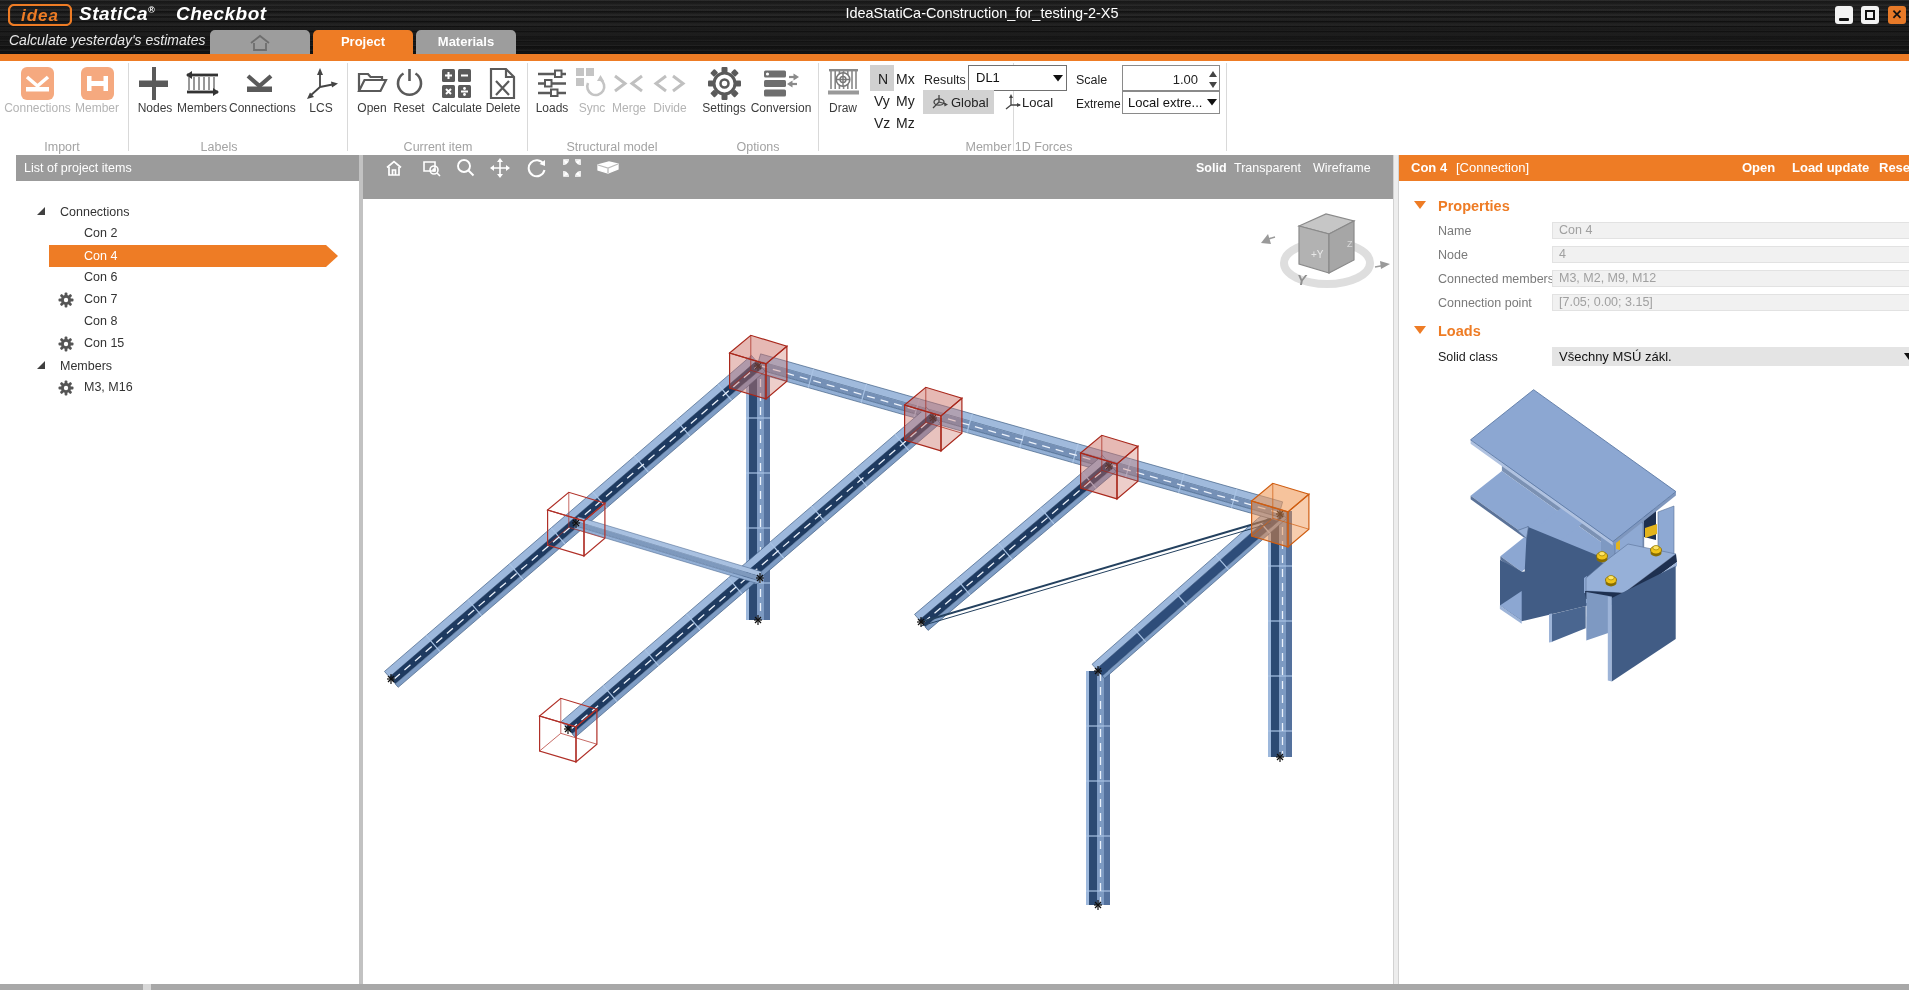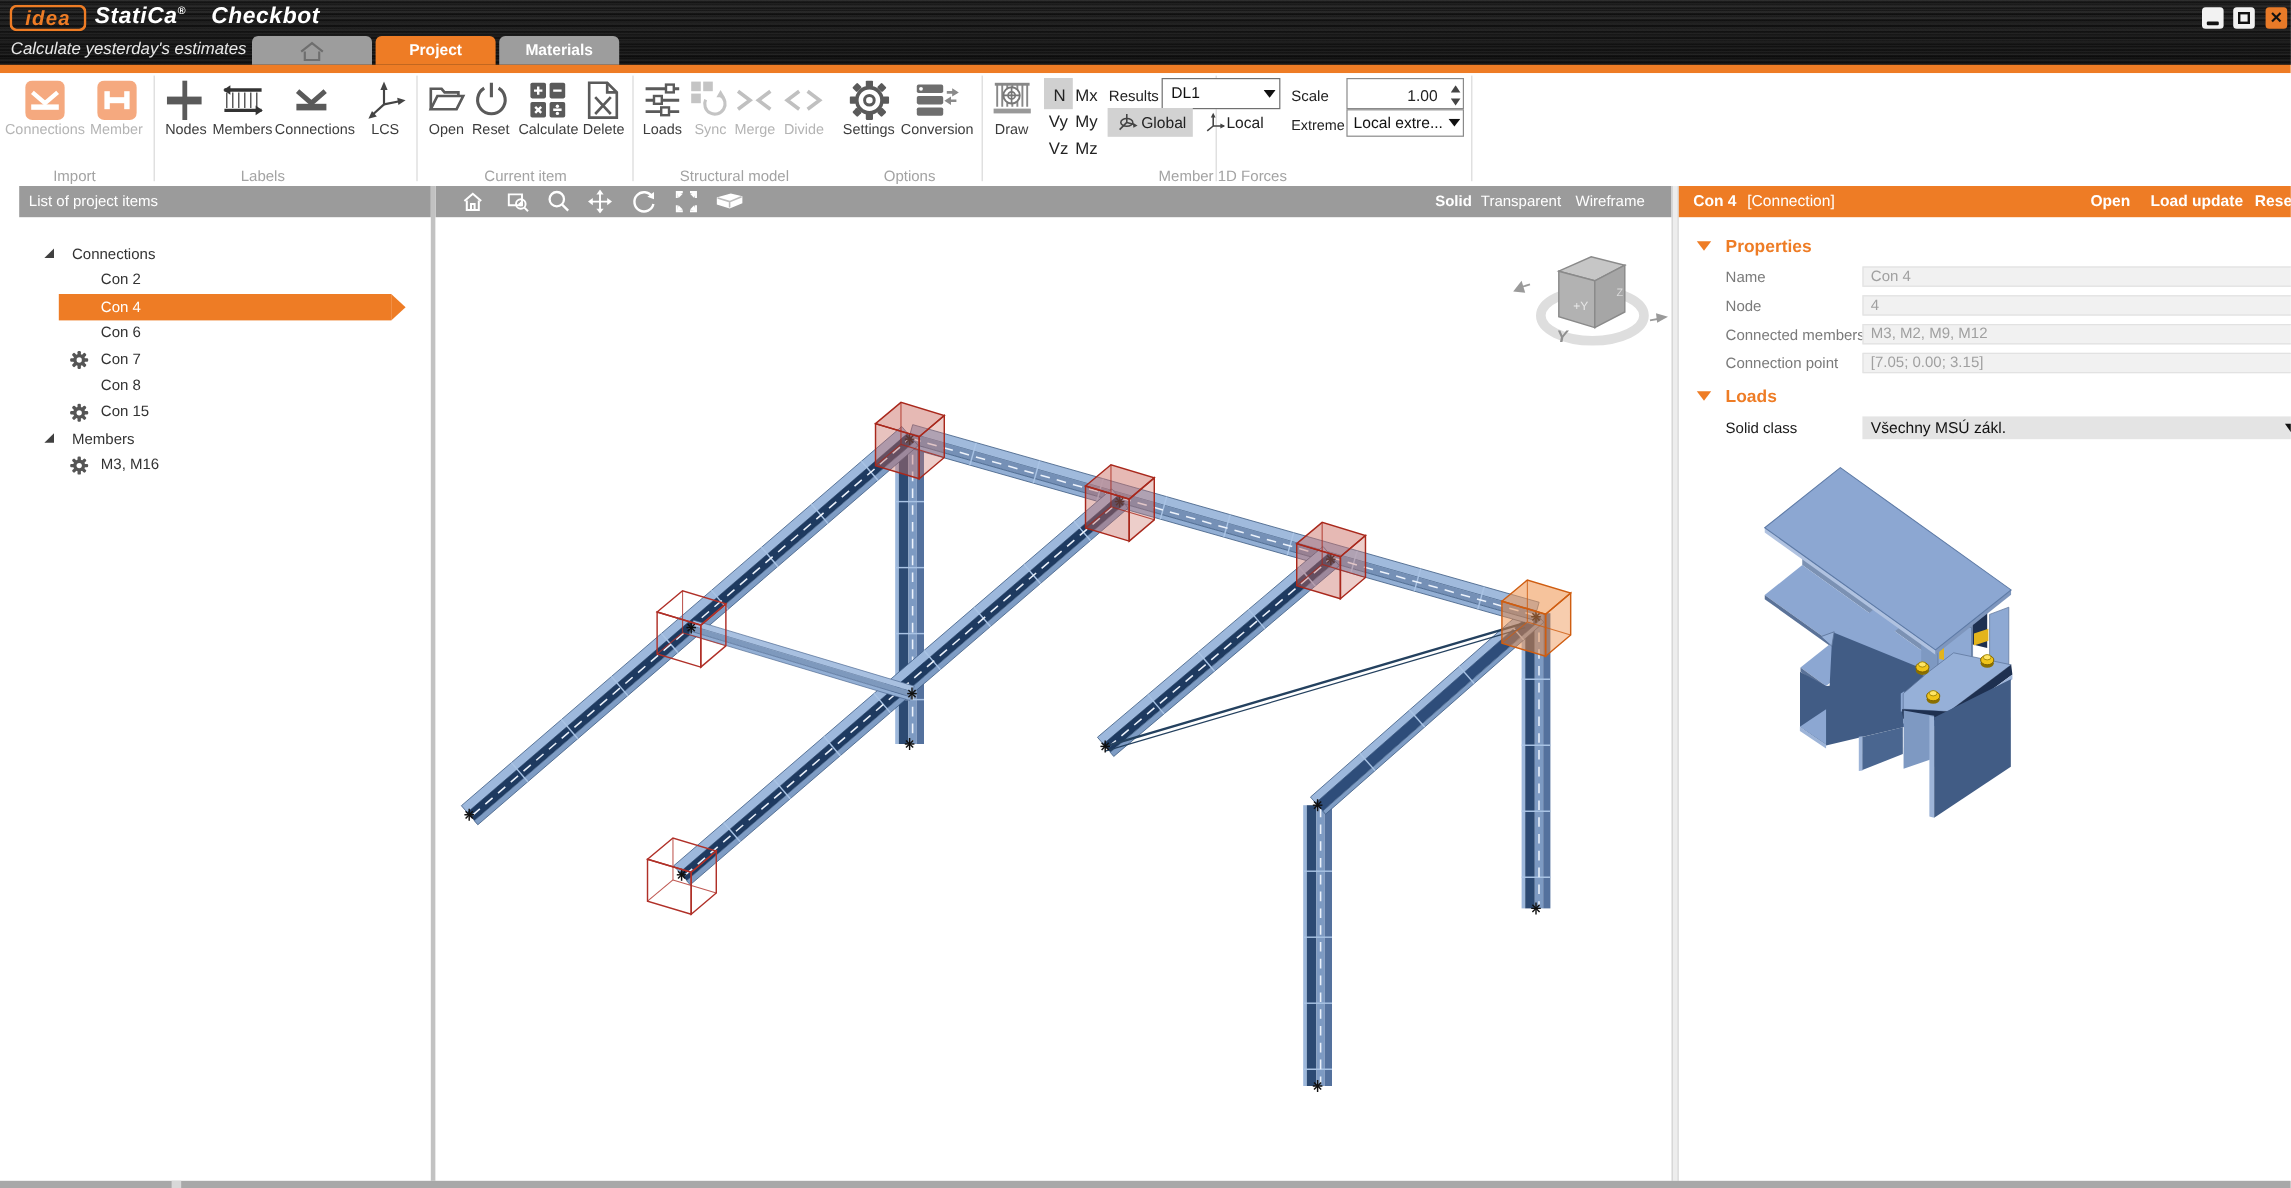--- a/index.html
+++ b/index.html
@@ -43,21 +43,21 @@
 .riblabel { position:absolute; top:40px; font-size:12px; color:#3c3c3c; text-align:center; white-space:nowrap; }
 .riblabel.dis { color:#b4b4b4; }
 .smalltext { font-size:12.5px; color:#222; }
 
 
 #mainrow { position:absolute; left:16px; top:155px; width:1909px; height:829px; }
 #leftpanel { position:absolute; left:0; top:0; width:343px; height:829px; background:#fff; }
 #leftheader { position:absolute; left:0; top:0; width:343px; height:26px; background:#9b9b9b; color:#fff; font-size:12.5px; line-height:26px; padding-left:8px; }
 #splitter1 { position:absolute; left:343px; top:0; width:4px; height:829px; background:#c2c2c2; }
 #viewport { position:absolute; left:347px; top:0; width:1030px; height:829px; background:#fff; }
-#vptoolbar { position:absolute; left:0; top:0; width:1030px; height:26px; background:#9b9b9b; }
+#vptoolbar { position:absolute; left:0; top:0; width:1030px; height:44px; background:#9b9b9b; }
 .vplabel { position:absolute; top:0; color:#fff; font-size:12.5px; line-height:26px; }
 #splitter2 { position:absolute; left:1377px; top:0; width:6px; height:829px; background:#ededed; border-left:1px solid #d2d2d2; border-right:1px solid #d2d2d2; }
 #rightpanel { position:absolute; left:1383px; top:0; width:526px; height:829px; background:#fff; }
 #rpheader { position:absolute; left:0; top:0; width:526px; height:26px; background:#ee7c25; color:#fff; font-size:13px; line-height:26px; }
 #bottombar { position:absolute; left:0; top:984px; width:1909px; height:6px; background:#a8a8a8; }
 #bottomthumb { position:absolute; left:143px; top:984px; width:8px; height:6px; background:#d8d8d8; }
 
 
 .treeitem { position:absolute; font-size:12.5px; color:#333; }
 #consel { position:absolute; left:33px; top:90px; width:277px; height:22px; background:#ee7c25; color:#fff; font-size:12.5px; line-height:22px; padding-left:35px; }
@@ -73,20 +73,21 @@
 <body>
 <div id="app">
   <div id="titlebar">
     <div id="logo"><svg width="64" height="22" viewBox="0 0 64 22">
       <rect x="1" y="1" width="62" height="20" rx="5" fill="none" stroke="#ee7c25" stroke-width="2.2"></rect>
       <text x="32" y="17" text-anchor="middle" font-family="Liberation Sans, sans-serif" font-size="17" font-weight="bold" font-style="italic" fill="#ee7c25" letter-spacing="1">idea</text>
     </svg></div>
     <div id="statica">StatiCa<sup>®</sup></div>
     <div id="checkbot">Checkbot</div>
     <div id="slogan">Calculate yesterday's estimates</div>
+    <div id="apptitle">IdeaStatiCa-Construction_for_testing-2-X5</div>
     <div class="winbtn" id="btnmin"></div>
     <div class="winbtn" id="btnmax"></div>
     <div class="winbtn" id="btnclose"></div>
   </div>
   <div class="tab" id="tabhome"><svg width="22" height="18" style="margin-top:4px">
         <g stroke="#6e6e6e" stroke-width="1.8" fill="none">
           <path d="M2 9 L11 2 L20 9"></path>
           <path d="M5 9 L5 16 L17 16 L17 9"></path>
         </g>
       </svg></div>

